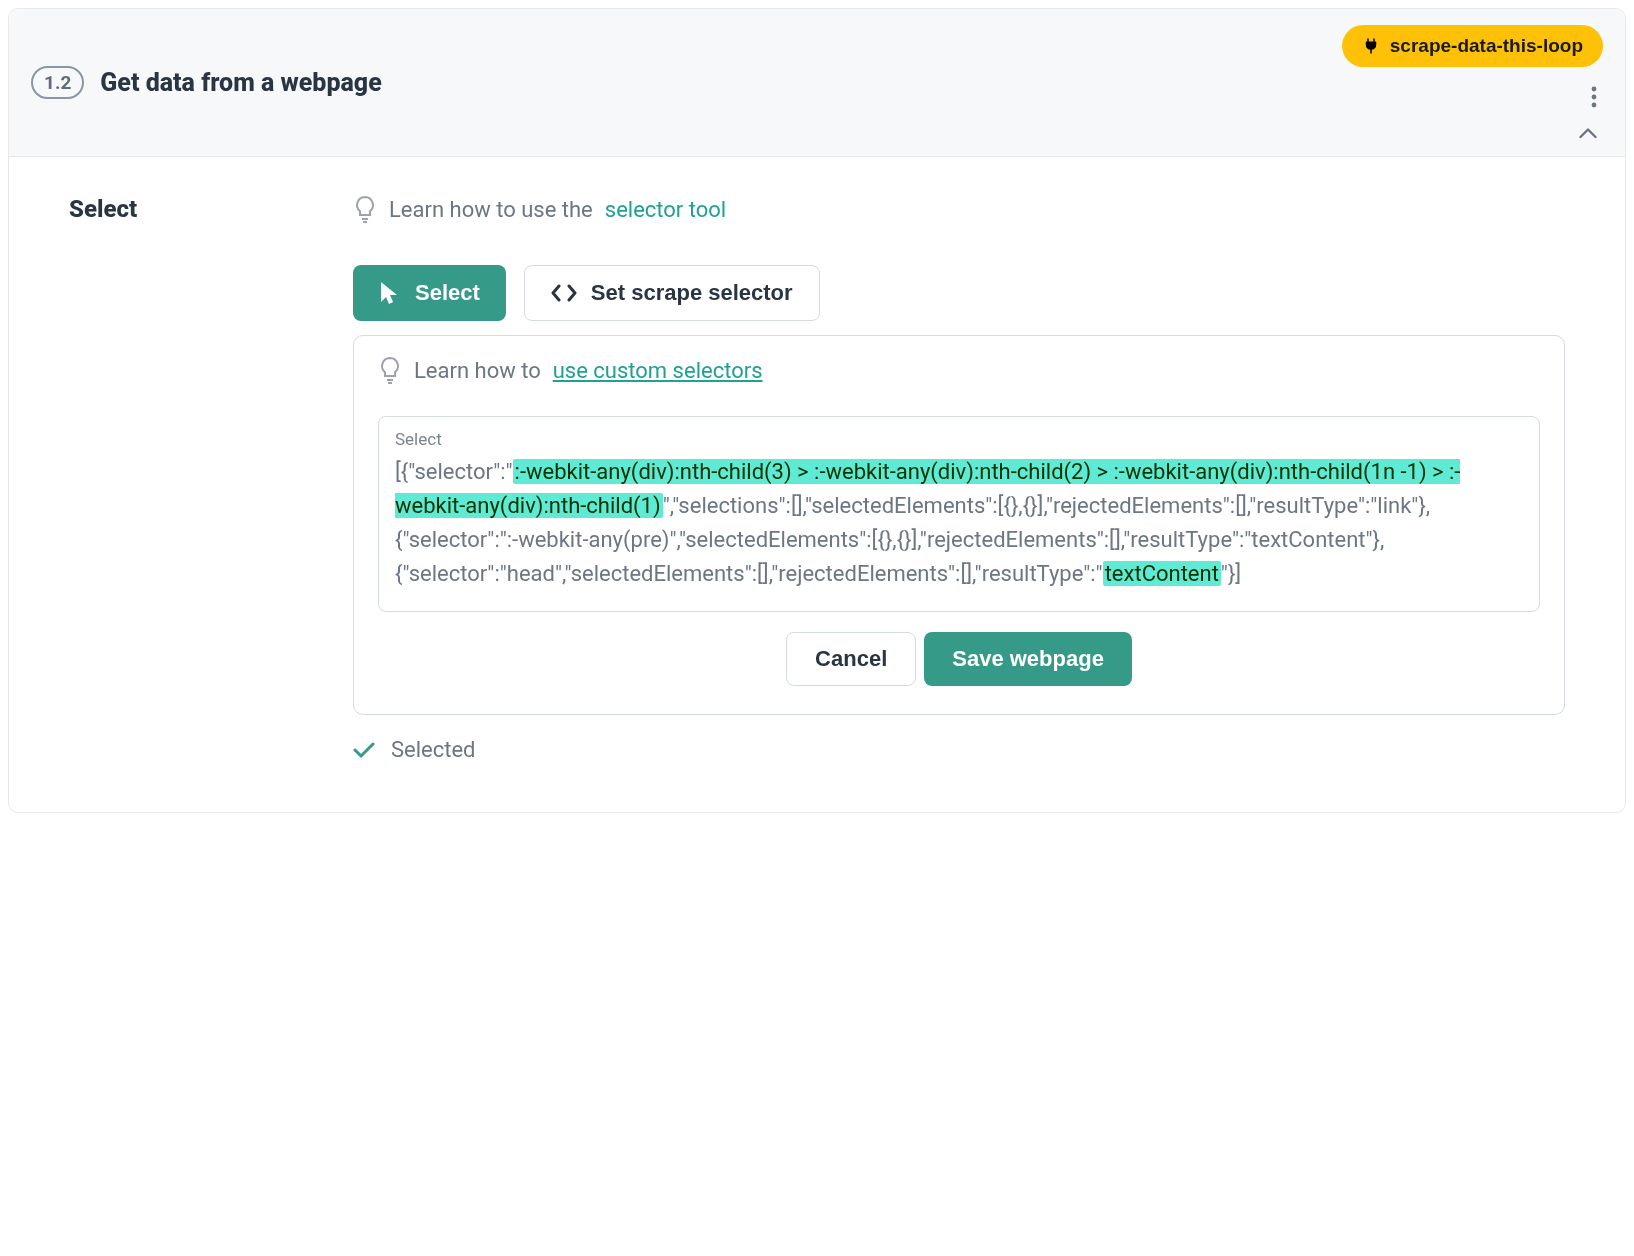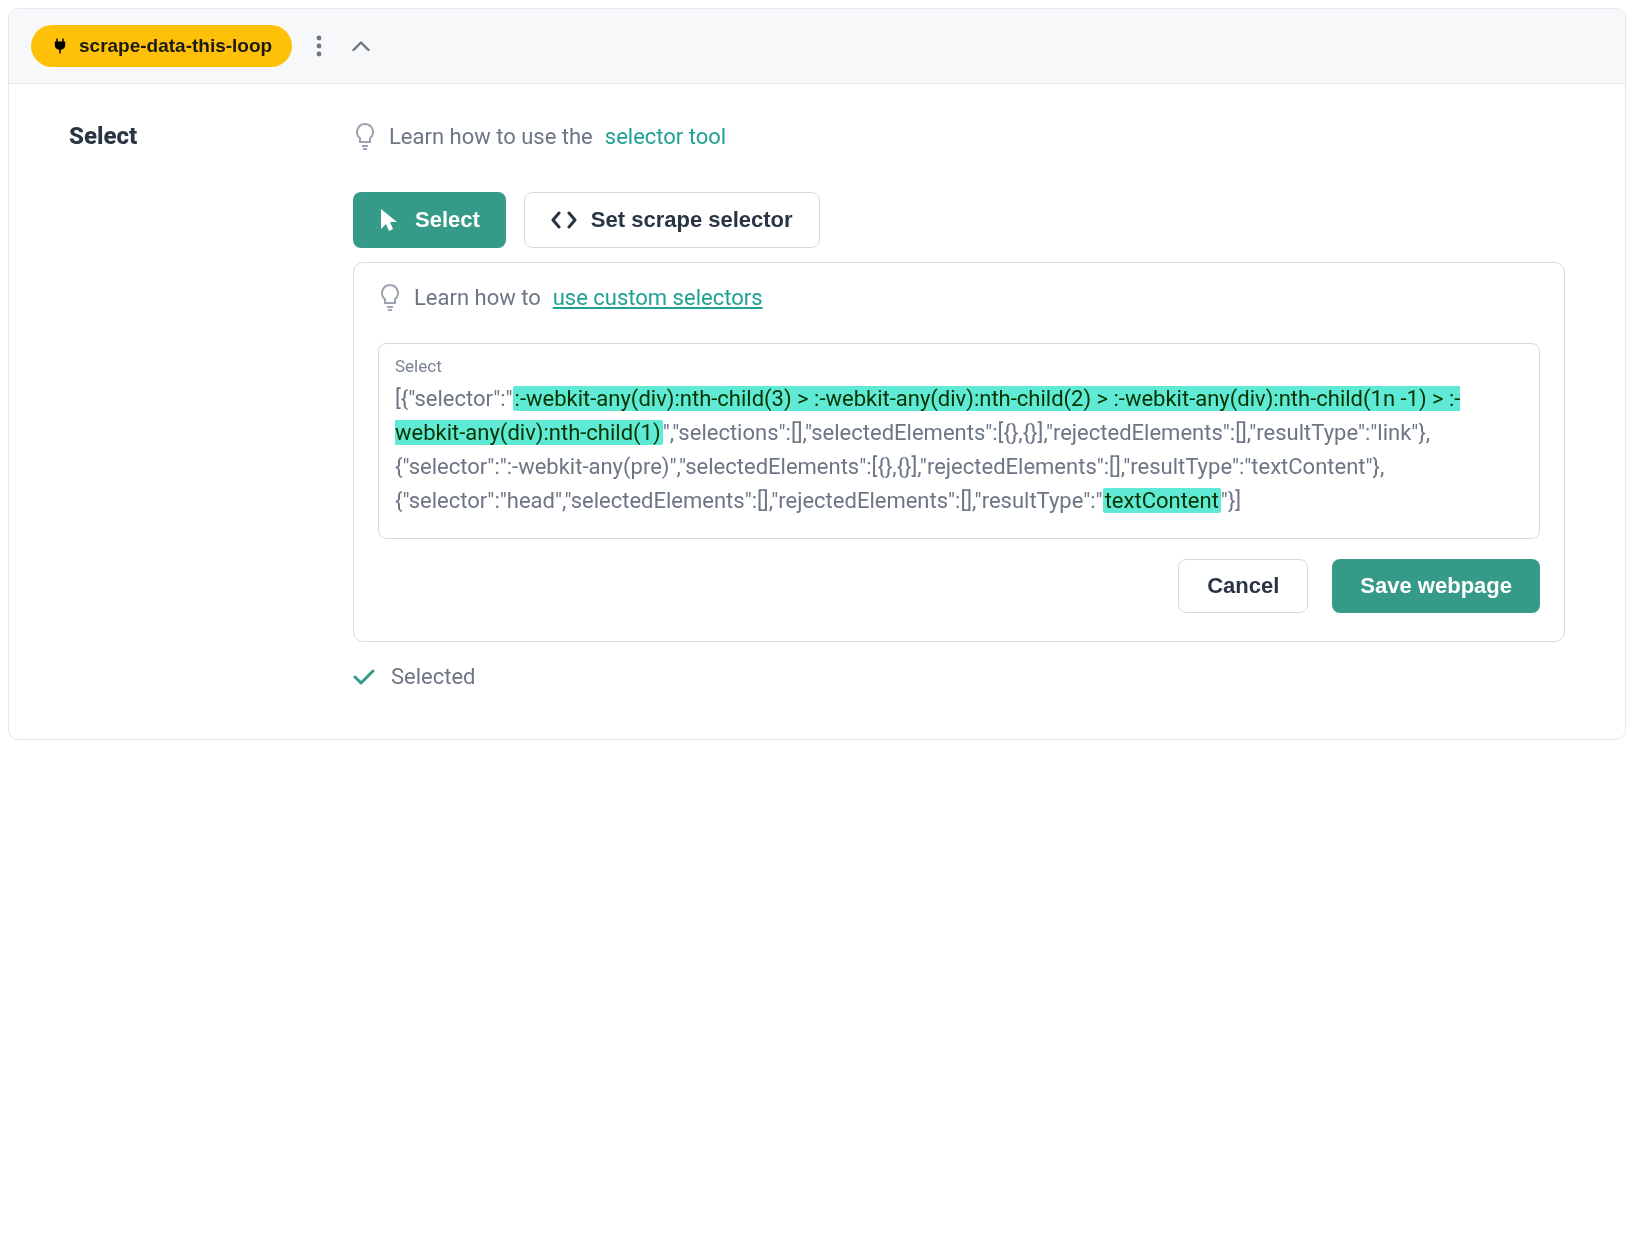--- a/index.html
+++ b/index.html
@@ -36,22 +36,23 @@
     padding: 3px 11px;
     font-size: 19px;
   }
   .step-title {
     font-weight: 800;
     font-size: 25px;
     color: #2a3544;
   }
   .hdr-right {
     display: flex;
-    align-items: center;
+    align-items: flex-end;
     gap: 18px;
+    flex-direction: column;
   }
   .pill {
     display: inline-flex;
     align-items: center;
     gap: 10px;
     background: #ffc107;
     color: #1a1a1a;
     font-weight: 700;
     font-size: 19px;
     border-radius: 999px;
@@ -146,22 +147,22 @@
     white-space: normal;
   }
   .hl {
     background: #5eead4;
     color: #083200;
     padding: 0 2px;
     border-radius: 2px;
   }
   .panel-actions {
     display: flex;
-    justify-content: flex-end;
-    gap: 24px;
+    justify-content: center;
+    gap: 8px;
   }
   .btn-cancel {
     background: #fff;
     border: 1px solid #d4dbe3;
     border-radius: 8px;
     padding: 13px 28px;
     font-size: 22px;
     font-weight: 700;
     color: #2a3544;
     cursor: pointer;
@@ -185,20 +186,24 @@
     font-size: 22px;
   }
   svg { display: block; }
 </style>
 </head>
 <body>
 
 <div class="card">
 
   <div class="card-header">
+    <div class="hdr-left">
+      <span class="step-badge">1.2</span>
+      <span class="step-title">Get data from a webpage</span>
+    </div>
     <div class="hdr-right">
       <button class="pill">
         <span>
           <svg class="plug-icon" viewBox="0 0 24 24" fill="#000">
               <path d="M9 2v4h6V2h2v4h1a1 1 0 011 1v3a7 7 0 01-6 6.93V22h-2v-5.07A7 7 0 015 10V7a1 1 0 011-1h1V2h2z"></path>
             </svg>
         </span>
         <span>scrape-data-this-loop</span>
       </button>
       <button class="icon-btn">

